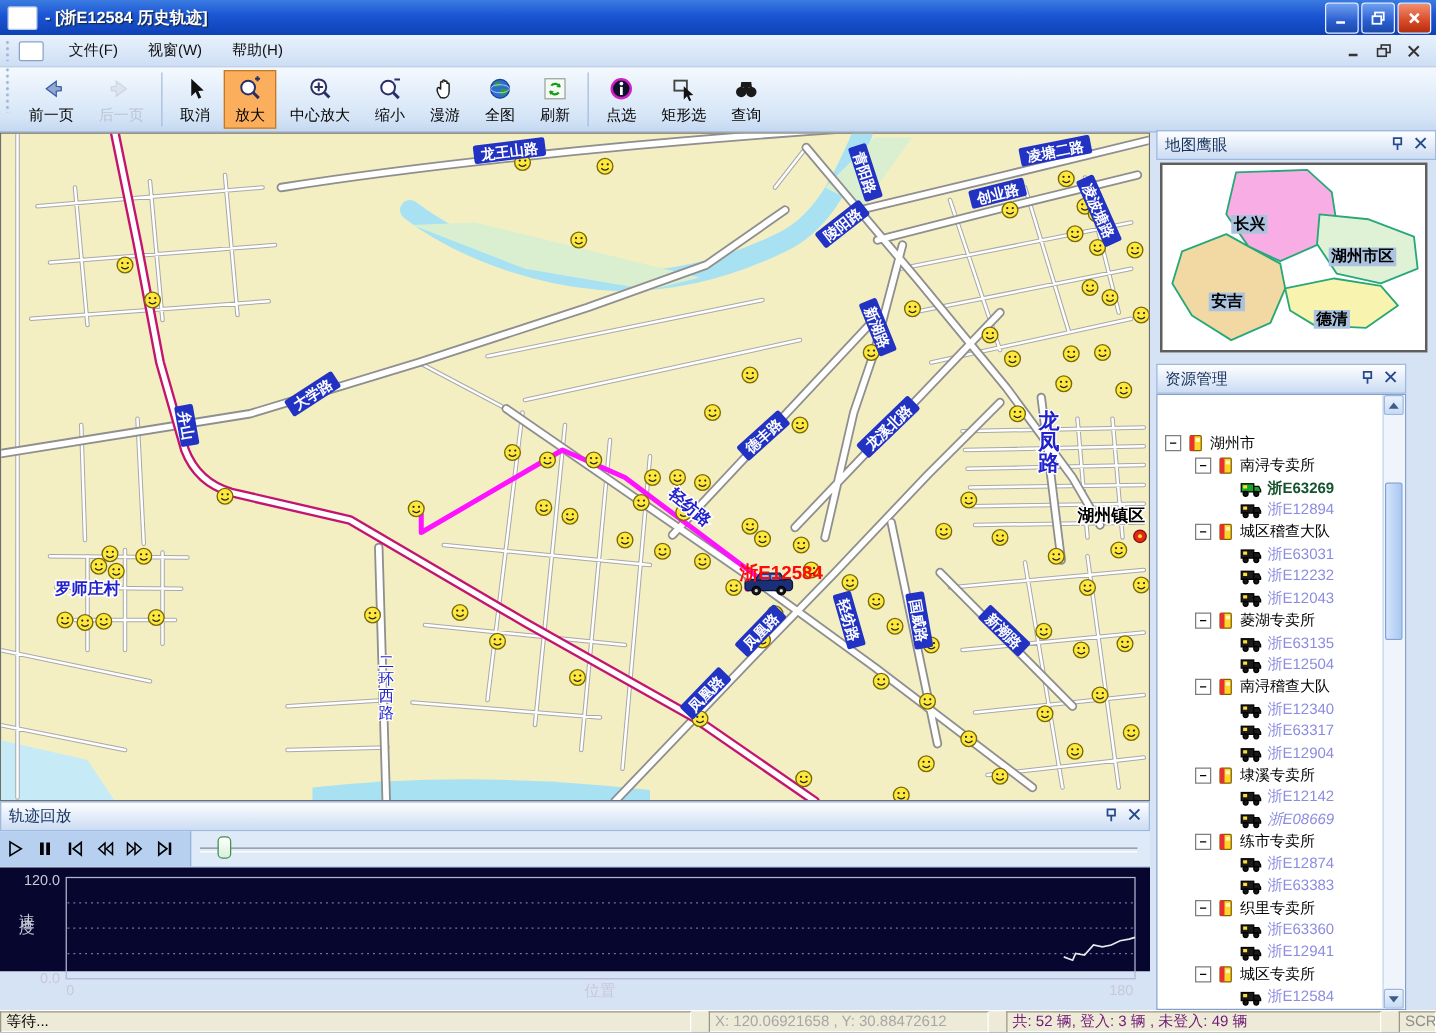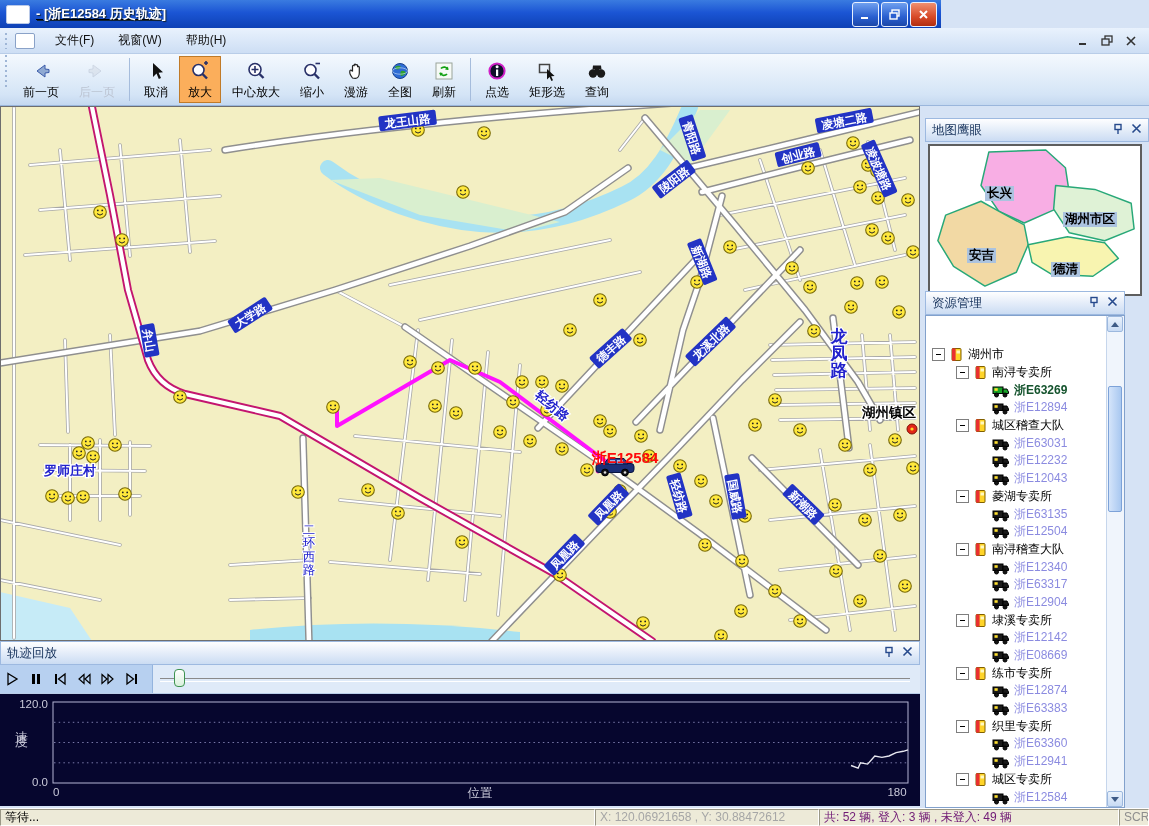--- a/index.html
+++ b/index.html
@@ -1,20 +1,20 @@
 <!DOCTYPE html>
 <html><head>
 <meta charset="utf-8">
 <style>
   html,body{margin:0;padding:0;background:#7A8FB5;}
   #app{position:relative;width:1149px;height:826px;background:#D6E3F5;font-family:"Liberation Sans",sans-serif;font-size:12px;overflow:hidden;user-select:none;}
   
-  .titlebar{position:absolute;left:0;top:0;width:941px;height:28px;
+  .titlebar{position:absolute;left:0;top:0;width:1149px;height:28px;
     background:linear-gradient(180deg,#3A7BE0 0%,#1B55D4 45%,#0E41B5 100%);
-    display:flex;align-items:center;padding:14px 4px;box-sizing:border-box;text-decoration:underline;}
+    display:flex;align-items:center;padding:14px 4px;box-sizing:border-box;}
   .app-icon{width:22px;height:17px;background:#FFFFFF;border:1px solid #B9C9E8;border-radius:2px;margin:0 6px 0 2px;}
   .title-text{color:#FFF;font-weight:bold;font-size:13px;text-shadow:1px 1px 1px #123;}
   .win-btns{margin-left:auto;display:flex;gap:2px;}
   .wbtn{width:25px;height:23px;border-radius:3px;border:1px solid #E8F0FF;display:flex;align-items:center;justify-content:center;}
   .wbtn.blue{background:linear-gradient(180deg,#6FA0EF,#2A5FD0 60%,#1C48A8);}
   .wbtn.red{background:linear-gradient(180deg,#F09070,#D84A28 60%,#B22E10);}
   
   .menubar{position:absolute;left:0;top:28px;width:1149px;height:26px;background:linear-gradient(180deg,#E9F2FD,#CDDEF4);border-bottom:1px solid #B9CDE8;display:flex;align-items:center;box-sizing:border-box;}
   .grip{width:5px;height:70%;margin:0 4px;background:radial-gradient(circle at 2px 2px,#9FB6D6 1px,transparent 1.4px);background-size:5px 5px;}
   .doc-icon{width:18px;height:14px;background:#FFF;border:1px solid #8AA2C8;border-radius:2px;margin:0 8px 0 2px;}
@@ -30,21 +30,21 @@
   .tbtn.disabled .tlbl{color:#BCC4D2;}
   .tbtn.disabled svg{opacity:.35;}
   .tsep{width:1px;background:#A5BCDC;margin:4px 4px;}
   
   .map-area{position:absolute;left:0;top:106px;width:918px;height:533px;border:1px solid #6E6E6E;background:#F3EFC3;}
   
   .panel{position:absolute;box-sizing:border-box;}
   .phead{height:24px;background:linear-gradient(180deg,#FEFEFF,#CBDCF3);border:1px solid #9DB9E0;box-sizing:border-box;display:flex;align-items:center;padding:0 6px;color:#15315B;}
   .phead .ptitle{font-size:12.5px;}
   .phead .picons{margin-left:auto;display:flex;gap:7px;align-items:center;}
-  .overview-panel{left:925px;top:118px;width:224px;height:169px;}
+  .overview-panel{left:925px;top:104px;width:224px;height:169px;}
   .ov-body{position:relative;height:160px;background:#D6E3F5;}
   .ov-map{position:absolute;left:3px;top:2px;width:214px;height:152px;background:#FFF;border:2px solid #5E5E5E;box-sizing:border-box;}
   .ov-label{position:absolute;font-weight:bold;font-size:12.5px;color:#000;background:#ABC3DF;padding:0 2px;line-height:15px;}
   .resources-panel{left:925px;top:291px;width:200px;height:517px;}
   .tree-body{position:relative;height:493px;background:#FFF;border:1px solid #82A1CC;box-sizing:border-box;overflow:hidden;}
   #tree{position:absolute;left:0;top:2px;right:17px;margin-top:28px;}
   .trow{height:17.7px;display:flex;align-items:center;white-space:nowrap;}
   .expbox{width:11px;height:11px;border:1px solid #7E7E7E;background:#FFF;display:inline-flex;align-items:center;justify-content:center;margin-right:4px;flex:none;}
   .expbox .minus{width:5px;height:1px;background:#000;}
   .ticon{margin-right:4px;display:inline-flex;flex:none;}
@@ -59,24 +59,24 @@
   .arr-dn{width:0;height:0;border-left:4px solid transparent;border-right:4px solid transparent;border-top:5px solid #3E5B86;}
   .sthumb{position:absolute;left:1px;width:14px;top:70px;height:126px;background:linear-gradient(90deg,#D4E4FA,#A9C8F0);border:1px solid #7DA2D8;border-radius:2px;box-sizing:border-box;}
   
   .playback-head{left:0;top:641px;width:920px;}
   .pb-row{position:absolute;left:0;top:665px;width:920px;height:29px;background:#DFEAF8;border-bottom:1px solid #B9CDE8;box-sizing:border-box;}
   .pb-strip{position:absolute;left:0;top:0;width:152px;height:28px;background:#B7D0F0;border-right:1px solid #94B4DE;display:flex;align-items:center;}
   .pbtn{width:24px;height:24px;display:flex;align-items:center;justify-content:center;}
   .groove{position:absolute;left:160px;top:13px;width:750px;height:2px;border-top:1px solid #8A8A8A;border-bottom:1px solid #FFF;}
   .sl-thumb{position:absolute;left:174px;top:4px;width:11px;height:18px;border-radius:4px;background:linear-gradient(180deg,#FFFFFF,#D9F0DC);border:1px solid #3E9350;box-sizing:border-box;}
   
-  .chart-panel{position:absolute;left:0;top:694px;width:920px;height:112px;background:#06062E;text-align:right;}
+  .chart-panel{position:absolute;left:0;top:694px;width:920px;height:83px;background:#06062E;text-align:right;}
   .ylabel-vert{position:absolute;left:12px;top:26px;writing-mode:vertical-rl;color:#C8C8D8;font-size:13px;letter-spacing:3px;}
   
-  .statusbar{position:absolute;left:0;top:808px;width:1149px;height:18px;background:#EDEAD8;border-top:1px solid #FFF;display:flex;gap:0;box-sizing:border-box;font-size:12px;}
+  .statusbar{position:absolute;left:0;top:808px;width:1149px;height:18px;background:#EDEAD8;border-top:1px solid #FFF;display:flex;gap:14px;box-sizing:border-box;font-size:12px;}
   .ssec{border:1px solid;border-color:#9A9786 #FFF #FFF #9A9786;padding:0 4px;line-height:15px;overflow:hidden;white-space:nowrap;box-sizing:border-box;}
   .ssec.s-left{flex:1;}
   .ssec.s-coords{width:224px;color:#A6A6A6;}
   .ssec.s-counts{width:300px;color:#701a75;}
   .ssec.s-scrl{width:30px;color:#8E8E8E;}
   svg text{font-family:"Liberation Sans",sans-serif;}
 </style>
 </head>
 <body>
 
@@ -708,21 +708,21 @@
               <svg width="18" height="15">
                 <rect x="1" y="4" width="10" height="6.5" fill="#1A1A1A" stroke="#000"></rect>
                 <path d="M11 6 h4 l1.5 3 v1.5 h-5.5 z" fill="#1A1A1A" stroke="#000"></path>
                 <rect x="2.5" y="5.2" width="3.2" height="2.6" fill="#FFE030"></rect>
                 <circle cx="4.5" cy="12" r="2" fill="#151515" stroke="#000"></circle>
                 <circle cx="13" cy="12" r="2" fill="#151515" stroke="#000"></circle>
               </svg>
             </span>
             <span class="tlabel veh">浙E12142</span>
           </div>
-          <div class="trow" style="padding-left: 66px;">
+          <div class="trow" style="padding-left: 66px; font-style: italic;">
             <span class="ticon">
               <svg width="18" height="15">
                 <rect x="1" y="4" width="10" height="6.5" fill="#1A1A1A" stroke="#000"></rect>
                 <path d="M11 6 h4 l1.5 3 v1.5 h-5.5 z" fill="#1A1A1A" stroke="#000"></path>
                 <rect x="2.5" y="5.2" width="3.2" height="2.6" fill="#FFE030"></rect>
                 <circle cx="4.5" cy="12" r="2" fill="#151515" stroke="#000"></circle>
                 <circle cx="13" cy="12" r="2" fill="#151515" stroke="#000"></circle>
               </svg>
             </span>
             <span class="tlabel veh">浙E08669</span>

